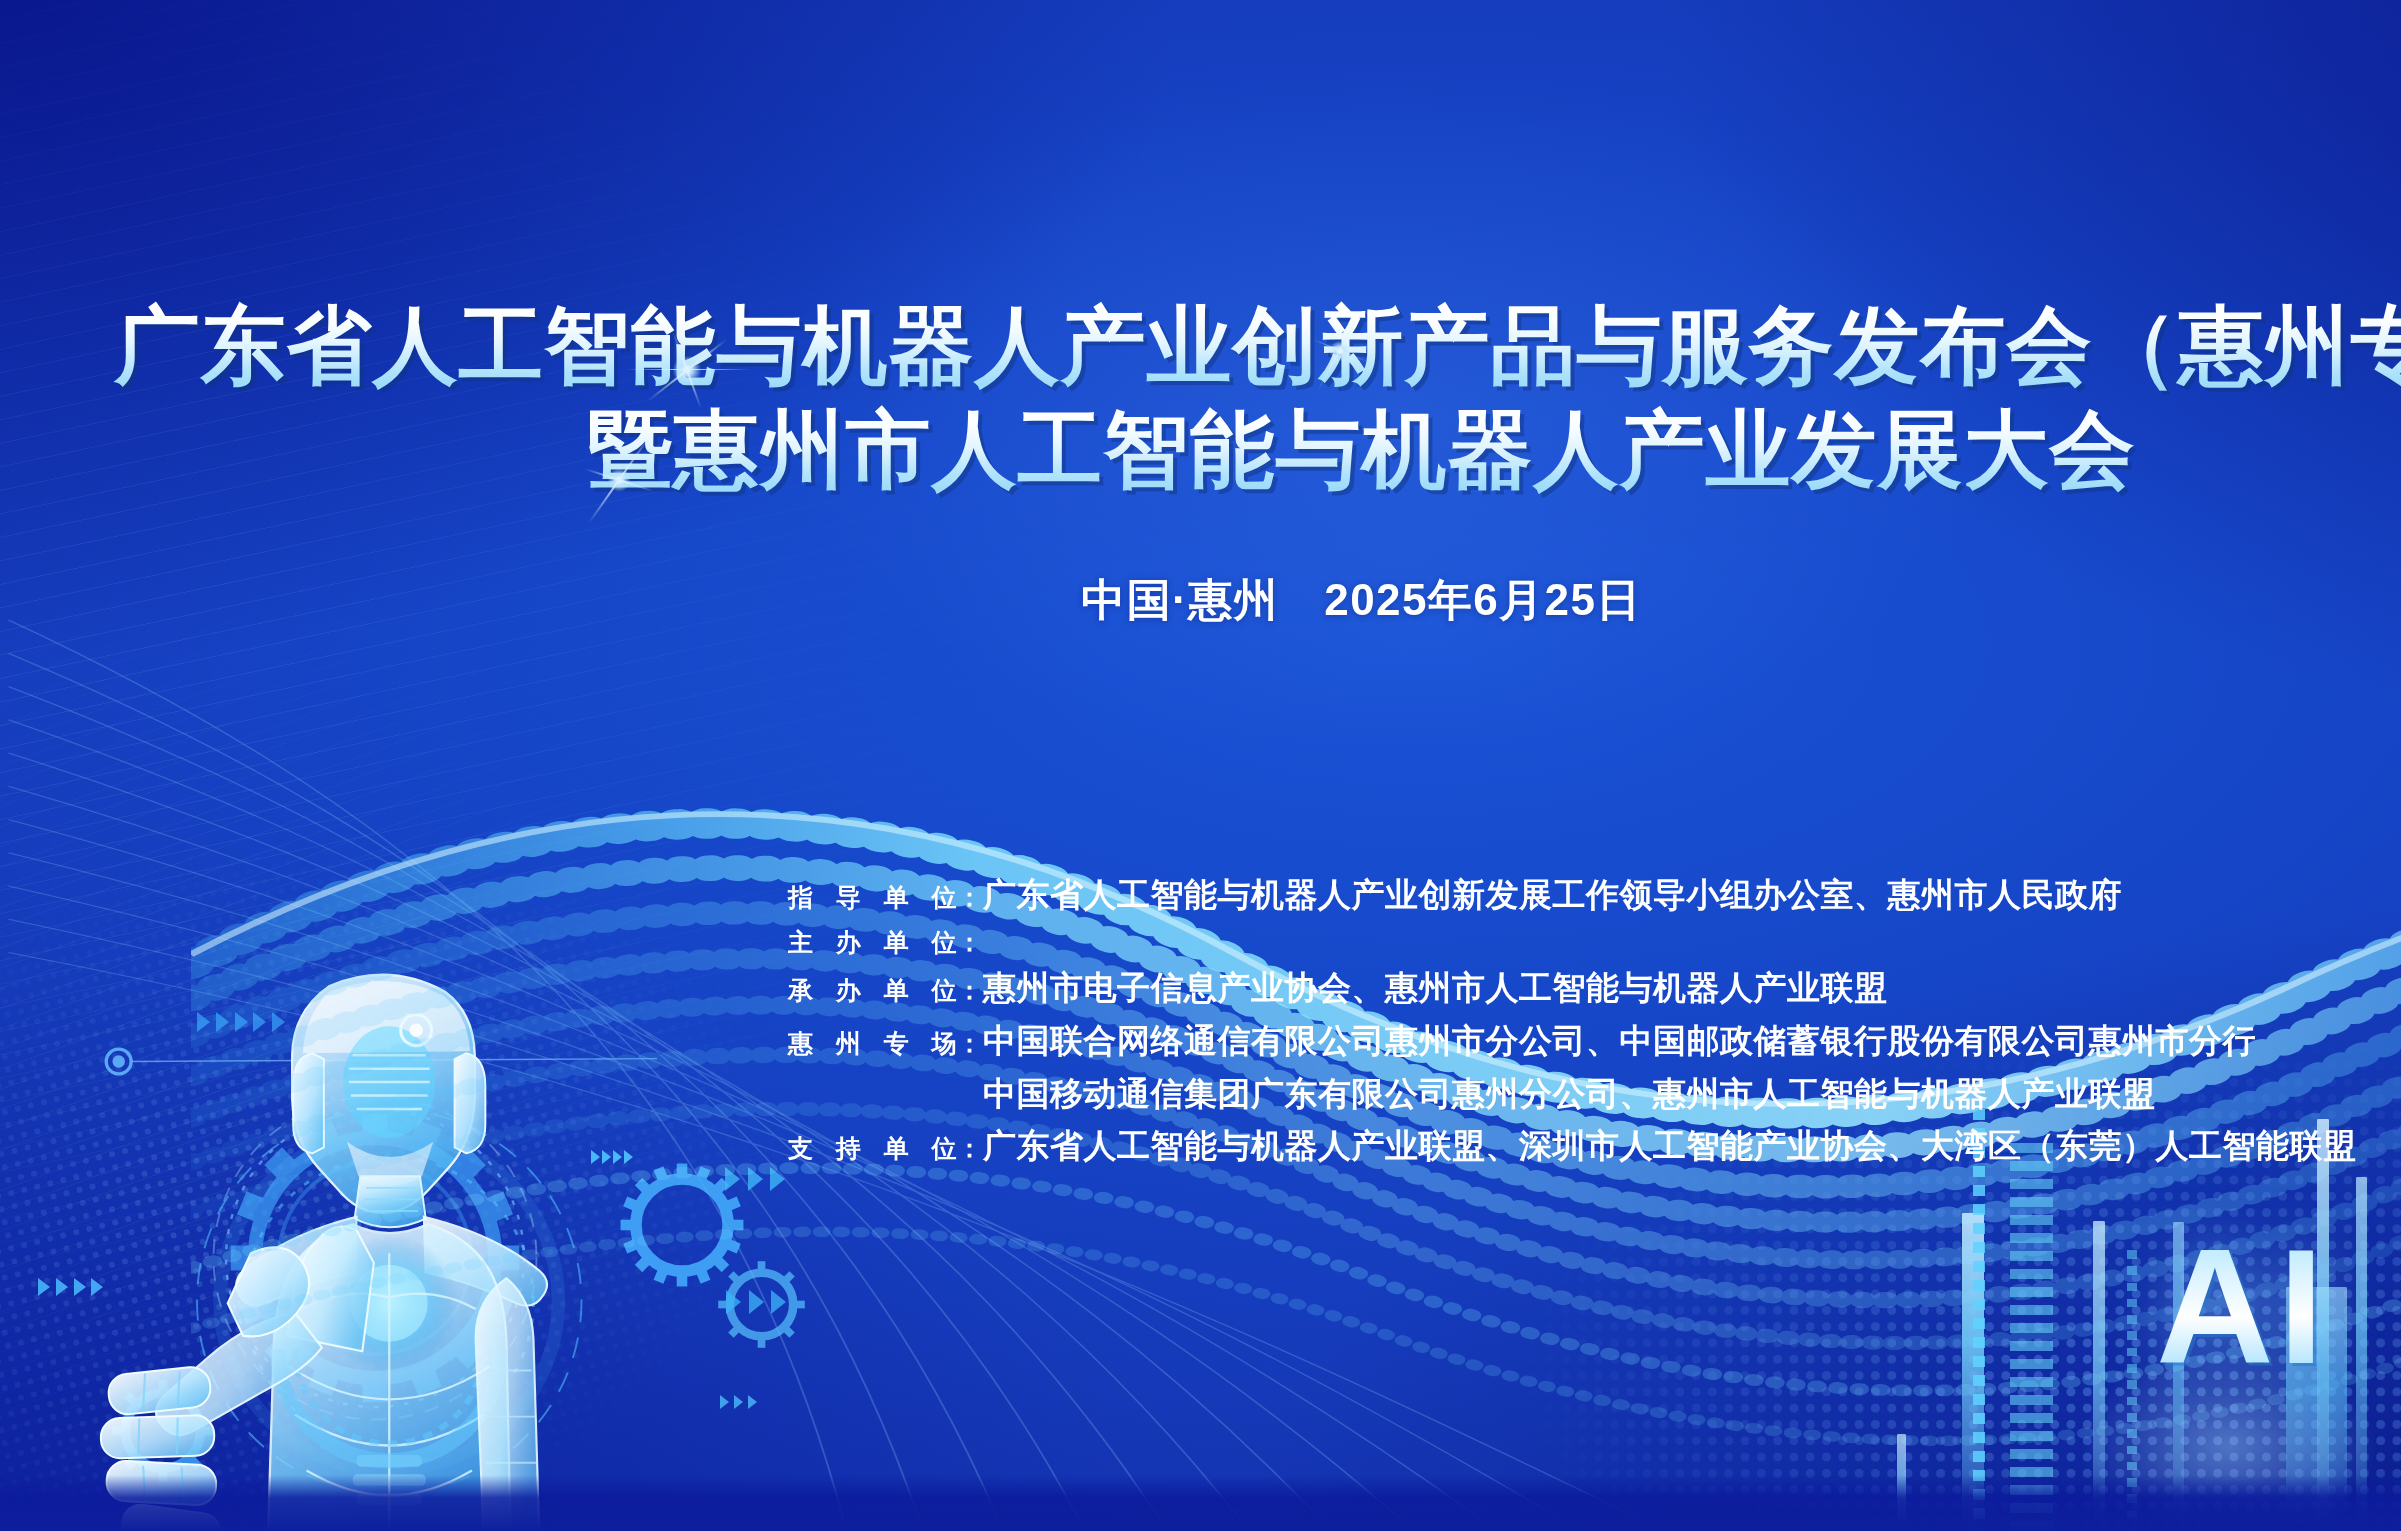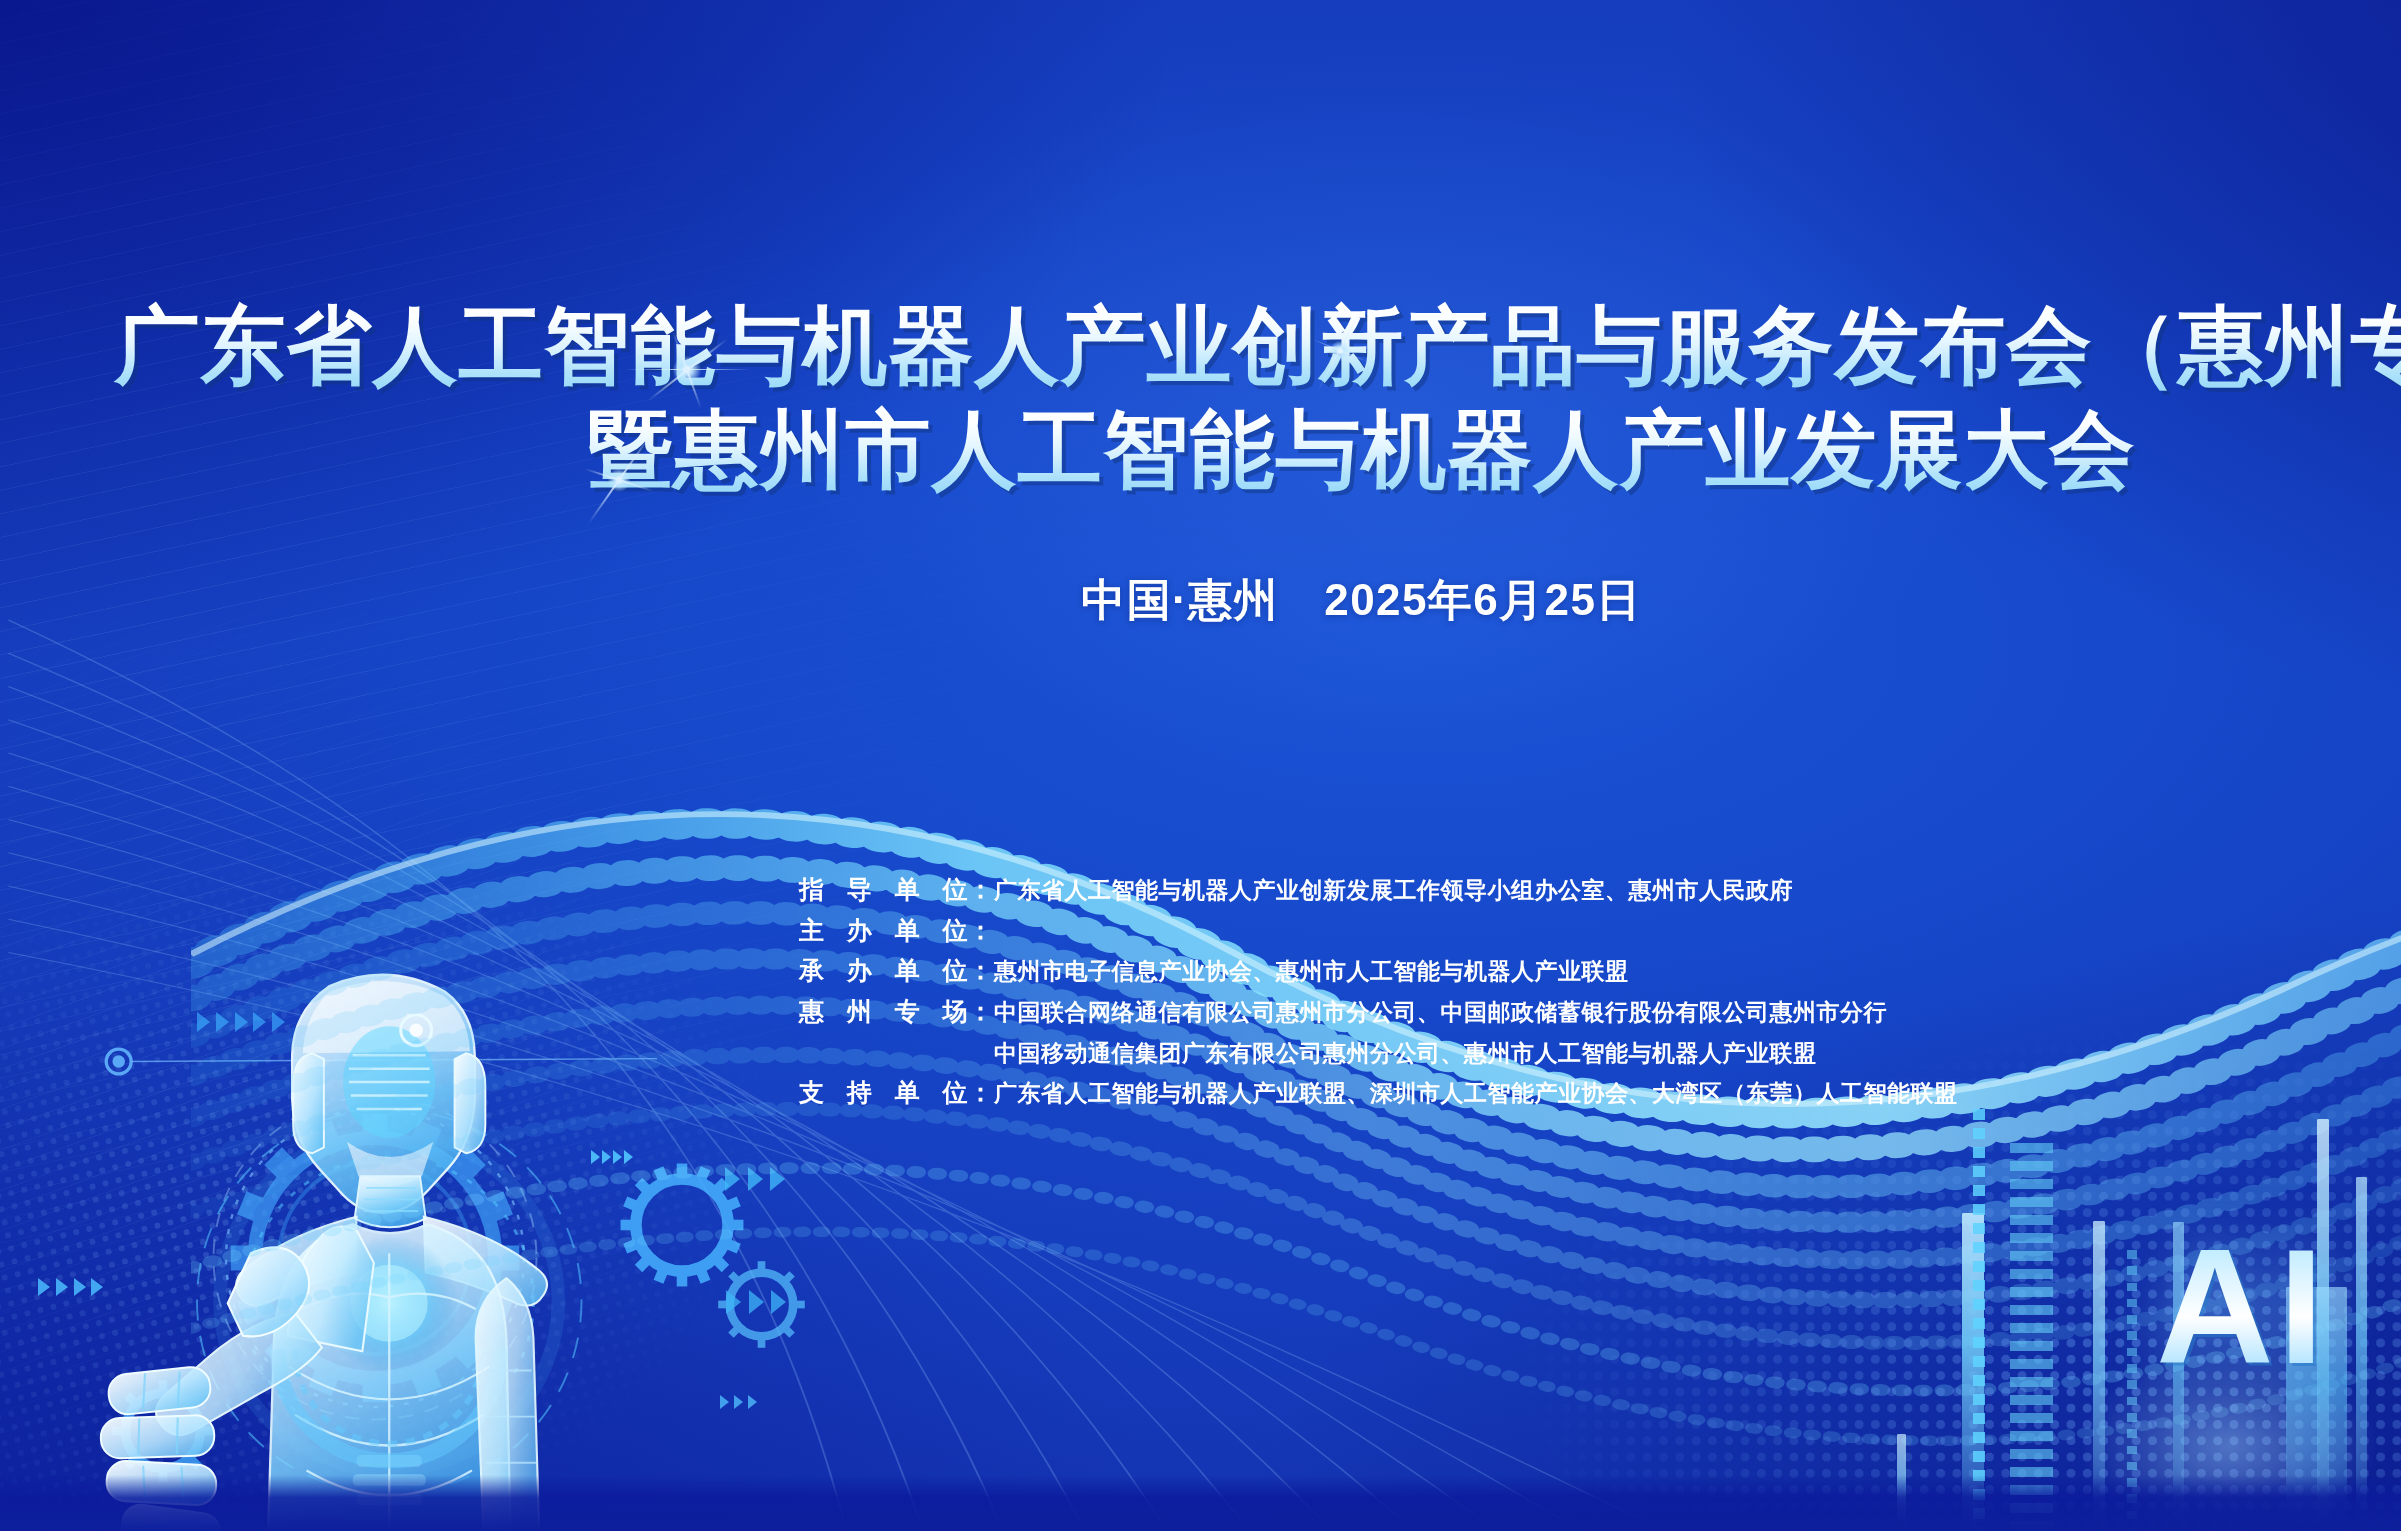--- a/index.html
+++ b/index.html
@@ -103,26 +103,26 @@
   }
   
   .spark{position:absolute;pointer-events:none;}
   .spark .core{position:absolute;left:50%;top:50%;transform:translate(-50%,-50%);
     width:29px;height:29px;border-radius:50%;
     background:radial-gradient(circle,#ffffff 0%, rgba(190,230,255,.9) 28%, rgba(120,190,255,0) 70%);}
   .spark .ray{position:absolute;left:50%;top:50%;background:linear-gradient(90deg,rgba(255,255,255,0),rgba(220,240,255,.95),rgba(255,255,255,0));
     height:1.9px;transform-origin:center;}
 
   
-  .orgs{position:absolute;left:788px;top:873px;margin-left:11px;}
+  .orgs{position:absolute;left:788px;top:873px;}
   .org-row{display:flex;align-items:baseline;margin-bottom:7.7px;white-space:nowrap;}
   .org-label{width:169px;text-align:justify;text-align-last:justify;
     color:#ffffff;font-weight:bold;font-size:25px;letter-spacing:0.5px;}
   .org-colon{color:#ffffff;font-weight:bold;font-size:25px;width:26px;}
-  .org-value{color:#ffffff;font-weight:bold;font-size:23px;letter-spacing:0.5px;}
+  .org-value{color:#ffffff;font-weight:bold;font-size:33px;letter-spacing:0.5px;}
   .org-row.cont .org-label,.org-row.cont .org-colon{visibility:hidden;}
 </style>
 </head>
 <body>
 
 <div class="stage">
 
   <div class="bg-base"></div>
   <div class="bg-corner-dark"></div>
   <div class="bg-glow-center"></div>

